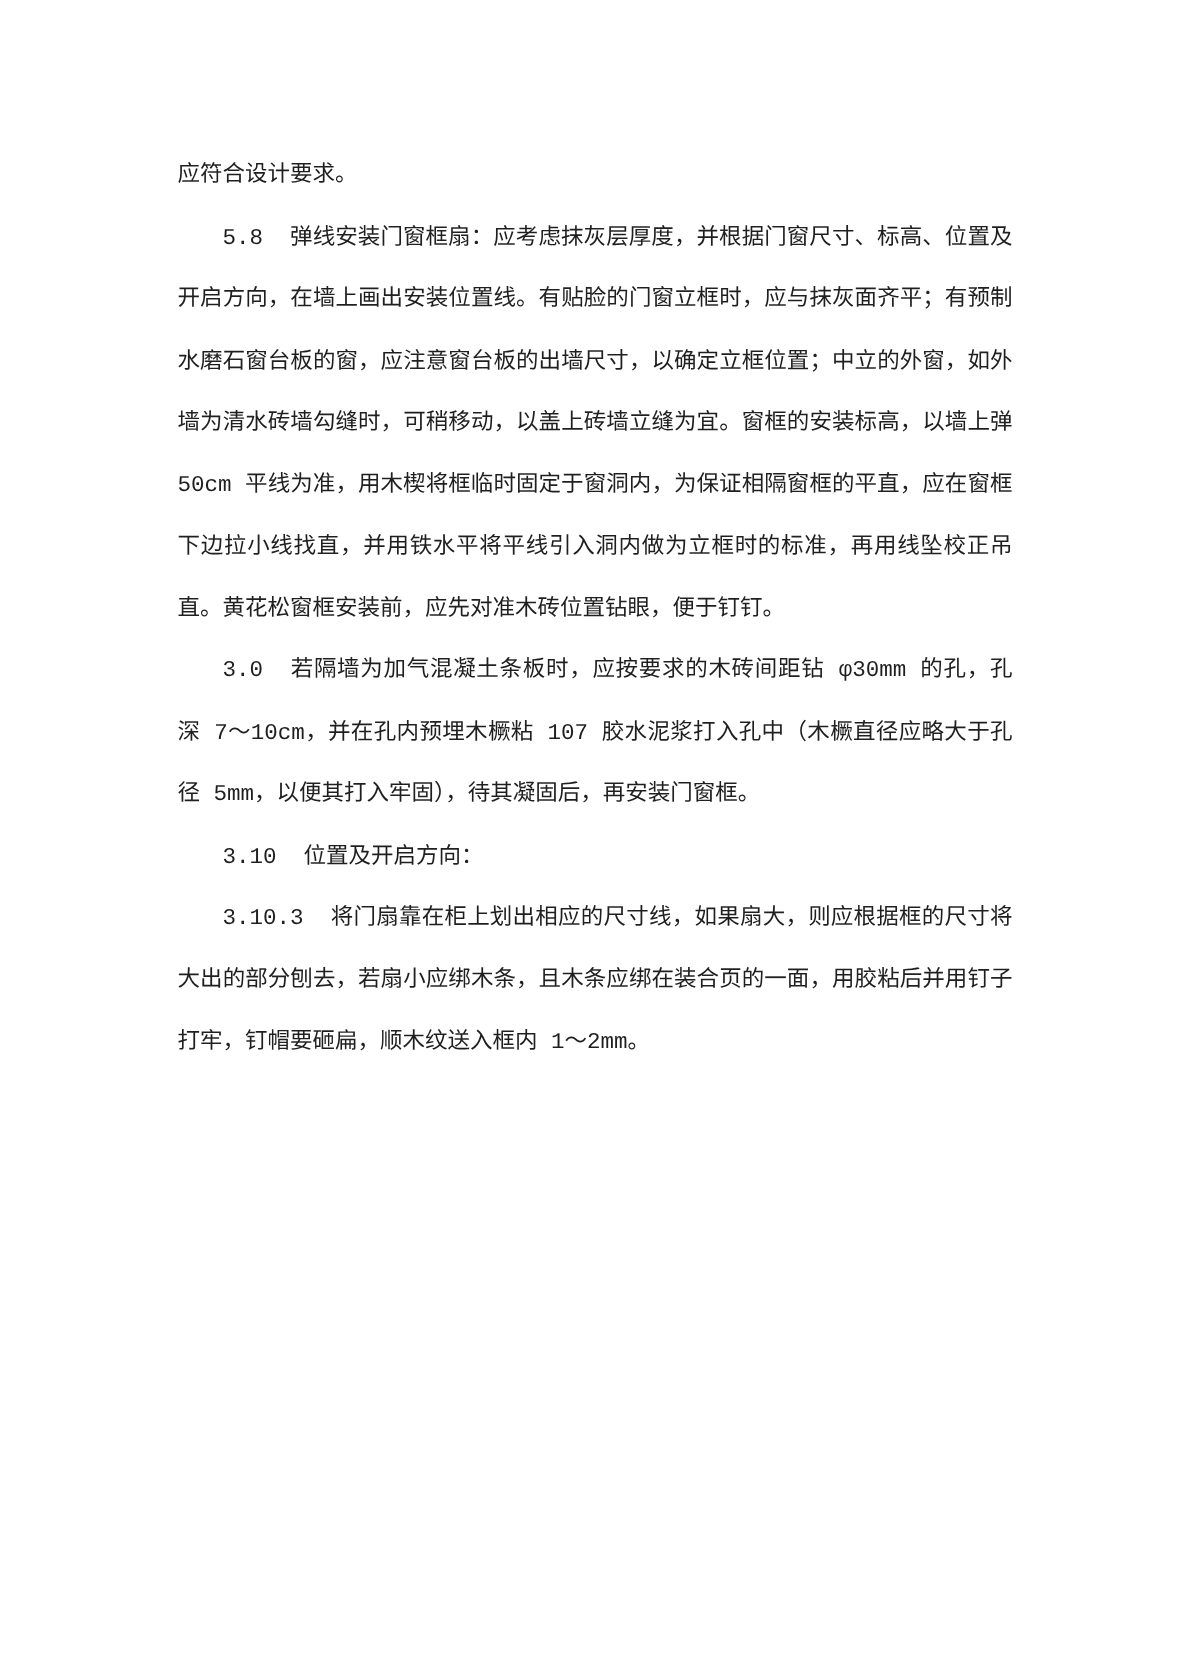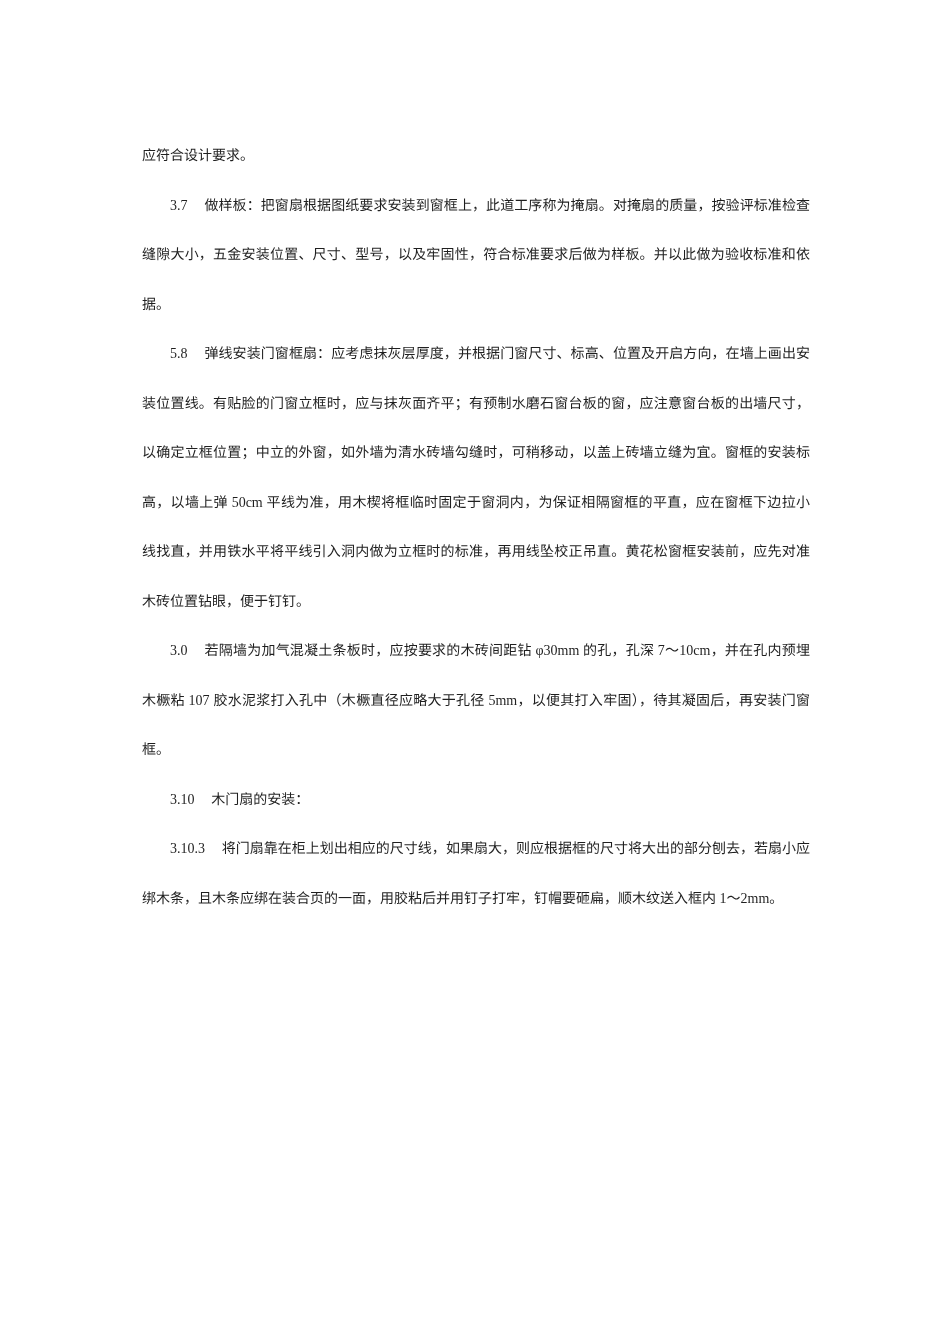--- a/index.html
+++ b/index.html
@@ -11,24 +11,24 @@
     .sheet {
       position: relative;
       width: 950px;
       height: 1344px;
       background: #ffffff;
       overflow: hidden;
     }
     .text-block {
       position: absolute;
       left: 142px;
-      top: 131px;
+      top: 117px;
       width: 668px;
-      font-family: Liberation Serif, serif;
-      font-size: 14px;
+      font-family: Liberation Mono, monospace;
+      font-size: 18px;
       line-height: 49.5px;
       color: #1f1f1f;
       text-align: justify;
     }
     .para {
       text-indent: 2em;
       margin: 0;
     }
     .para.continuation {
       text-indent: 0;
@@ -47,34 +47,31 @@
 </head>
 <body>
 
 <div class="sheet">
   <div class="text-block">
 
     <p class="para continuation">
       <span class="pnum"></span><span>应符合设计要求。</span>
     </p>
 
-    <p class="para">
-      <span class="pnum">3.7</span><span class="num-gap"></span><span>做样板：把窗扇根据图纸要求安装到窗框上，此道工序称为掩扇。对掩扇的质量，按验评标准检查缝隙大小，五金安装位置、尺寸、型号，以及牢固性，符合标准要求后做为样板。并以此做为验收标准和依据。</span>
-    </p>
 
     <p class="para">
       <span class="pnum">5.8</span><span class="num-gap"></span><span>弹线安装门窗框扇：应考虑抹灰层厚度，并根据门窗尺寸、标高、位置及开启方向，在墙上画出安装位置线。有贴脸的门窗立框时，应与抹灰面齐平；有预制水磨石窗台板的窗，应注意窗台板的出墙尺寸，以确定立框位置；中立的外窗，如外墙为清水砖墙勾缝时，可稍移动，以盖上砖墙立缝为宜。窗框的安装标高，以墙上弹 50cm 平线为准，用木楔将框临时固定于窗洞内，为保证相隔窗框的平直，应在窗框下边拉小线找直，并用铁水平将平线引入洞内做为立框时的标准，再用线坠校正吊直。黄花松窗框安装前，应先对准木砖位置钻眼，便于钉钉。</span>
     </p>
 
     <p class="para">
       <span class="pnum">3.0</span><span class="num-gap"></span><span>若隔墙为加气混凝土条板时，应按要求的木砖间距钻 φ30mm 的孔，孔深 7～10cm，并在孔内预埋木橛粘 107 胶水泥浆打入孔中（木橛直径应略大于孔径 5mm，以便其打入牢固），待其凝固后，再安装门窗框。</span>
     </p>
 
     <p class="para">
-      <span class="pnum">3.10</span><span class="num-gap"></span><span>木门扇的安装：</span>
+      <span class="pnum">3.10</span><span class="num-gap"></span><span>位置及开启方向：</span>
     </p>
 
 
 
     <p class="para">
       <span class="pnum">3.10.3</span><span class="num-gap"></span><span>将门扇靠在柜上划出相应的尺寸线，如果扇大，则应根据框的尺寸将大出的部分刨去，若扇小应绑木条，且木条应绑在装合页的一面，用胶粘后并用钉子打牢，钉帽要砸扁，顺木纹送入框内 1～2mm。</span>
     </p>
 
   </div>
 </div>

